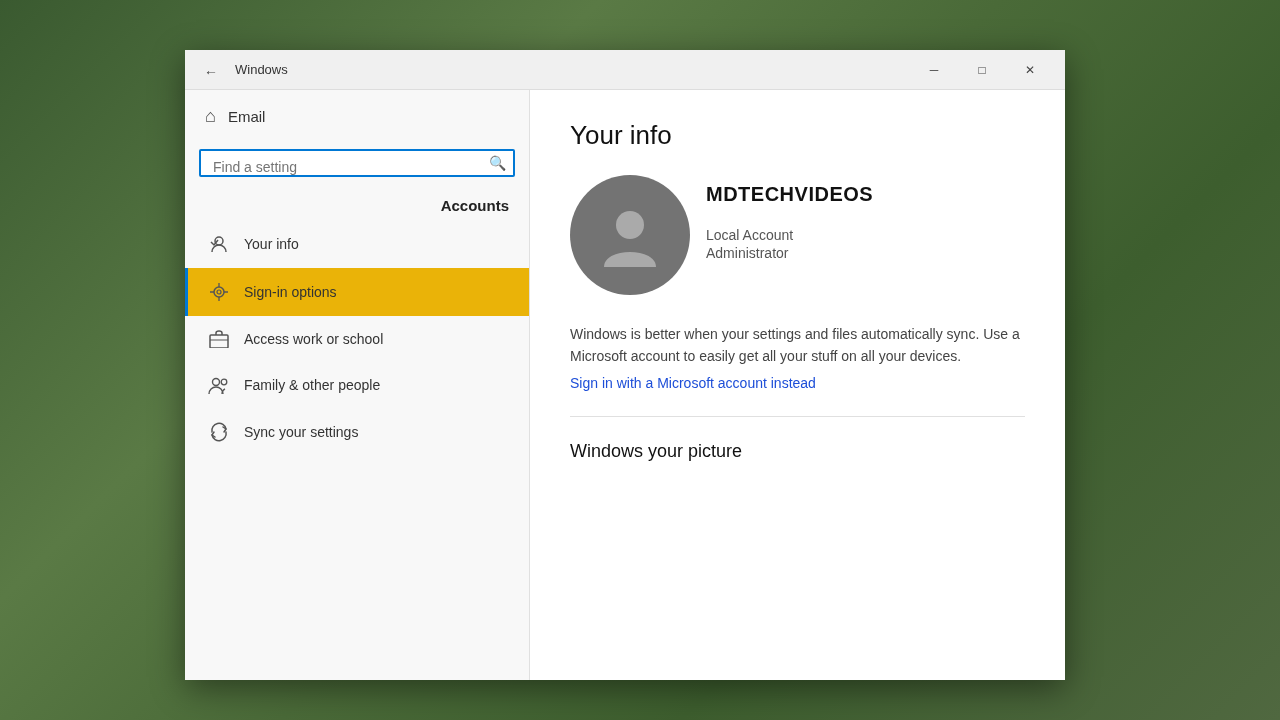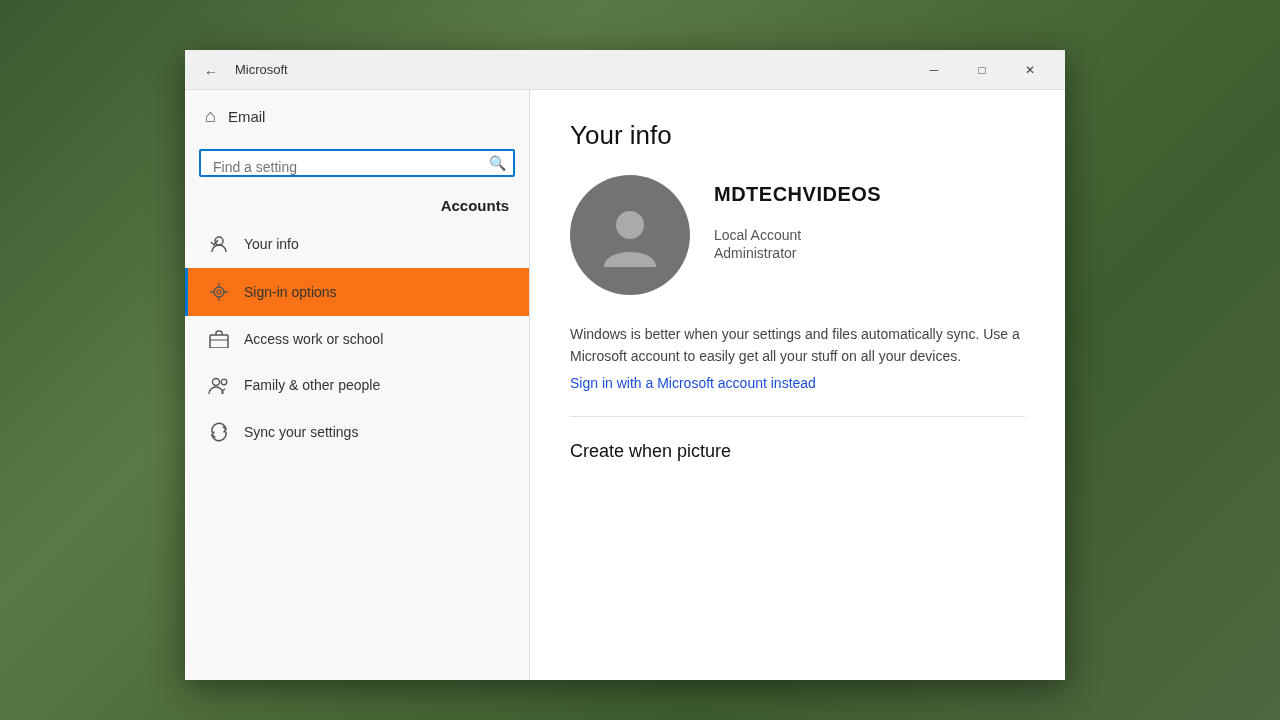--- a/index.html
+++ b/index.html
@@ -153,21 +153,21 @@
       gap: 14px;
       padding: 14px 20px;
       cursor: pointer;
       font-size: 14px;
       color: #333;
       position: relative;
       border-left: 3px solid transparent;
     }
 
     .nav-item.active {
-      background: #f97316;
+      background: #eab308;
       border-left: 3px solid #0078d4;
     }
 
     .nav-icon {
       width: 22px;
       display: flex;
       align-items: center;
       justify-content: center;
       color: #555;
       font-size: 17px;
@@ -185,21 +185,21 @@
     .page-title {
       font-size: 26px;
       font-weight: 300;
       color: #111;
       margin-bottom: 24px;
     }
 
     .profile-section {
       display: flex;
       align-items: flex-start;
-      gap: 24px;
+      gap: 16px;
       margin-bottom: 28px;
     }
 
     .avatar-circle {
       width: 120px;
       height: 120px;
       border-radius: 50%;
       background: #737373;
       display: flex;
       align-items: center;
@@ -267,21 +267,21 @@
 <body>
 
 <div class="desktop-bg"></div>
 
 <div class="window">
 
   <div class="title-bar">
     <div class="title-bar-back">
       <span>←</span>
     </div>
-    <span class="title-bar-title">Microsoft</span>
+    <span class="title-bar-title">Windows</span>
     <div class="title-bar-controls">
       <div class="tb-btn">
         <span>─</span>
       </div>
       <div class="tb-btn">
         <span>□</span>
       </div>
       <div class="tb-btn close">
         <span>✕</span>
       </div>
@@ -381,18 +381,18 @@
           <div class="account-role">Administrator</div>
         </div>
       </div>
 
       <p class="sync-message">Windows is better when your settings and files automatically sync. Use a Microsoft account to easily get all your stuff on all your devices.</p>
 
       <a class="ms-link" href="#">Sign in with a Microsoft account instead</a>
 
       <hr class="divider">
 
-      <h2 class="section-title">Create when picture</h2>
+      <h2 class="section-title">Windows your picture</h2>
 
     </div>
 
   </div>
 </div>
 
 </body></html>

